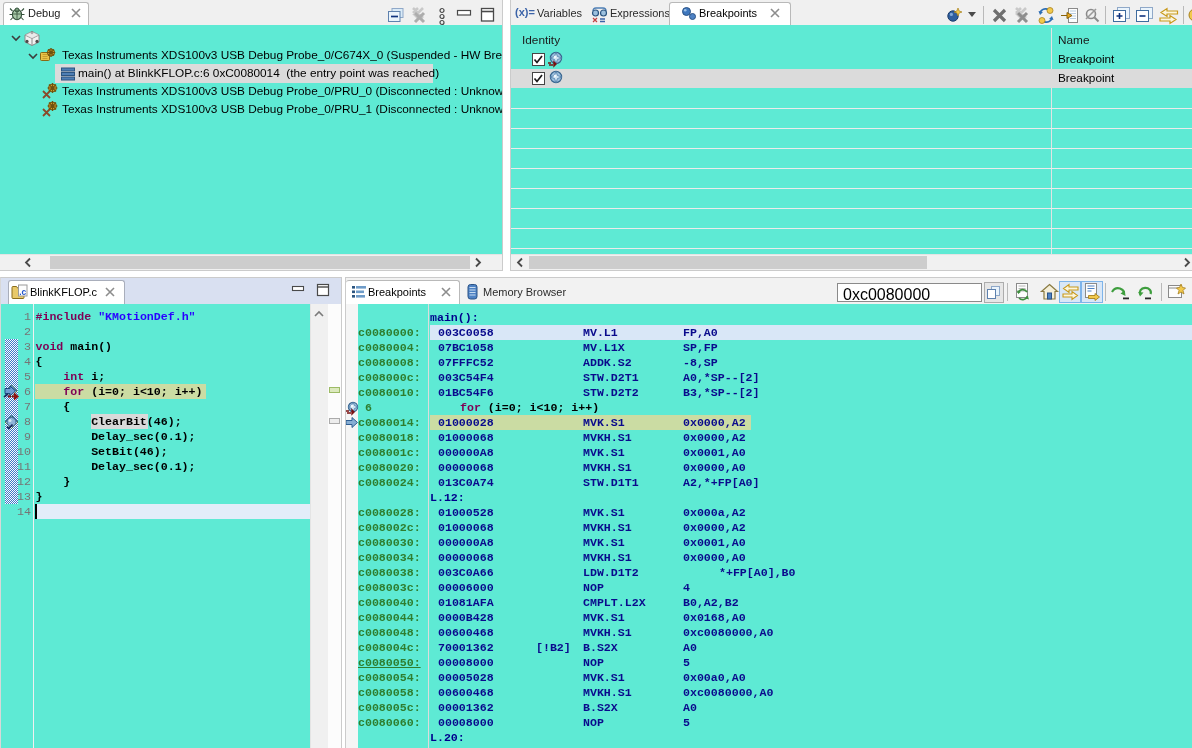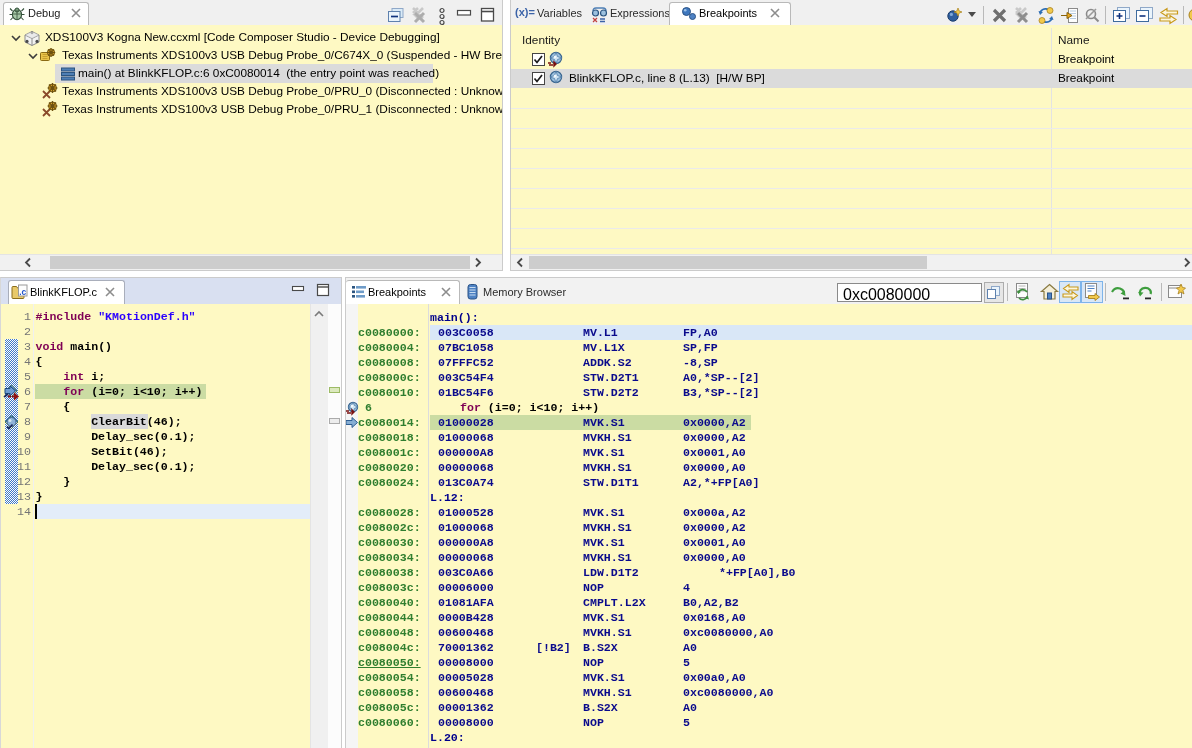--- a/index.html
+++ b/index.html
@@ -1,18 +1,18 @@
 <!DOCTYPE html>
 <html><head><meta charset="utf-8">
 <style>
 html,body{margin:0;padding:0;}
 body{width:1192px;height:748px;background:#fff;overflow:hidden;position:relative;
  font-family:"Liberation Sans",sans-serif;-webkit-font-smoothing:antialiased;}
 .abs{position:absolute;}
-.panel{position:absolute;box-sizing:border-box;border:1px solid #CBCBCB;background:#fef9c3;overflow:hidden;}
+.panel{position:absolute;box-sizing:border-box;border:1px solid #CBCBCB;background:#5eead4;overflow:hidden;}
 .tabbar{position:absolute;left:0;top:0;right:0;background:#F0F0F0;}
 .tab{position:absolute;box-sizing:border-box;background:#fff;border:1px solid #B9B9B9;border-bottom:none;border-radius:3px 3px 0 0;}
 .tlab{position:absolute;font-size:11px;color:#191919;white-space:pre;}
 .mono{position:absolute;font-family:"Liberation Mono",monospace;font-size:11.6px;font-weight:bold;line-height:15px;white-space:pre;}
 .trow{position:absolute;font-size:11.8px;color:#000;line-height:18px;white-space:pre;}
 .brow{position:absolute;font-size:11.8px;color:#000;line-height:19px;white-space:pre;}
 .kw{color:#7F0055;}
 .st{color:#2A00FF;}
 .adr{color:#2F7E2F;}
 .cod{color:#0A0A8C;}
@@ -63,21 +63,20 @@
       <path d="M1 1 L5 5 L9 1" stroke="#3C3C3C" stroke-width="1.6" fill="none"></path>
     </svg>
 <svg class="abs" style="left:24px;top:31px" width="16" height="15" viewBox="0 0 16 15">
       <path d="M8 0.5 L15 4 L15 11 L8 14.5 L1 11 L1 4 Z" fill="#F2F2F2" stroke="#8A8A8A"></path>
       <path d="M1 4 L8 7.5 L15 4 M8 7.5 L8 14.5" stroke="#8A8A8A" fill="none"></path>
       <circle cx="8" cy="1.8" r="1.4" fill="#4A4A4A"></circle>
       <circle cx="3" cy="10.4" r="1.6" fill="#4A4A4A"></circle>
       <circle cx="13" cy="10.4" r="1.6" fill="#4A4A4A"></circle>
       <path d="M8 0.5 L15 4 L8 7.5 L1 4 Z" fill="#E4E4E4" opacity="0.6" stroke="none"></path>
     </svg>
-<div class="trow" style="left:45px;top:28px;">XDS100V3 Kogna New.ccxml [Code Composer Studio - Device Debugging]</div>
 <svg class="abs" style="left:28px;top:53px" width="10" height="6" viewBox="0 0 10 6">
       <path d="M1 1 L5 5 L9 1" stroke="#3C3C3C" stroke-width="1.6" fill="none"></path>
     </svg>
 <svg class="abs" style="left:40px;top:48px" width="16" height="14" viewBox="0 0 16 14">
       <rect x="0.5" y="4.5" width="9" height="8" rx="1" fill="#E9C349" stroke="#8A6A14"></rect>
       <path d="M2.5 6.5 h5 M2.5 8.5 h5 M2.5 10.5 h5" stroke="#C79E2E" stroke-width="1"></path>
       <circle cx="11" cy="4.5" r="3.6" fill="#E9B02C" stroke="#6E5210" stroke-width="1"></circle>
       <circle cx="11" cy="4.5" r="1.3" fill="#FBE9B0" stroke="#6E5210" stroke-width="0.8"></circle>
       <path d="M11 0 L11 9 M6.8 4.5 L15.2 4.5 M8 1.5 L14 7.5 M14 1.5 L8 7.5" stroke="#6E5210" stroke-width="1.1"></path>
     </svg>
@@ -203,21 +202,20 @@
 <div class="brow" style="left:547px;top:50px;">Breakpoint</div>
 <svg class="abs" style="left:21px;top:72px" width="13" height="13" viewBox="0 0 13 13">
       <rect x="0.5" y="0.5" width="12" height="12" fill="#fff" stroke="#454545"></rect>
       <path d="M2.5 6.5 L5 9.5 L10 3" stroke="#1A1A1A" stroke-width="1.7" fill="none"></path>
     </svg>
 <svg class="abs" style="left:38px;top:70px" width="14" height="14" viewBox="0 0 14 14">
       <circle cx="7.0" cy="7.0" r="5.6" fill="#9CC0DE" stroke="#38648E" stroke-width="1.2"></circle>
       <path d="M7.0 1.2 L8.5 5.5 L12.8 7.0 L8.5 8.5 L7.0 12.8 L5.5 8.5 L1.2 7.0 L5.5 5.5 Z" fill="#CFE3F2" stroke="#4E7CA8" stroke-width="0.8"></path>
       <circle cx="6.0" cy="6.0" r="1.2" fill="#F2F8FD"></circle>
     </svg>
-<div class="brow" style="left:58px;top:69px;">BlinkKFLOP.c, line 8 (L.13)  [H/W BP]</div>
 <div class="brow" style="left:547px;top:69px;">Breakpoint</div>
 <div class="gline" style="left:0;top:108px;width:682px;"></div>
 <div class="gline" style="left:0;top:128px;width:682px;"></div>
 <div class="gline" style="left:0;top:148px;width:682px;"></div>
 <div class="gline" style="left:0;top:168px;width:682px;"></div>
 <div class="gline" style="left:0;top:188px;width:682px;"></div>
 <div class="gline" style="left:0;top:208px;width:682px;"></div>
 <div class="gline" style="left:0;top:228px;width:682px;"></div>
 <div class="gline" style="left:0;top:248px;width:682px;"></div>
 <div class="abs" style="left:0;top:254px;width:682px;height:17px;background:#F1F1F1;border-top:1px solid #E4E4E4;"></div>

